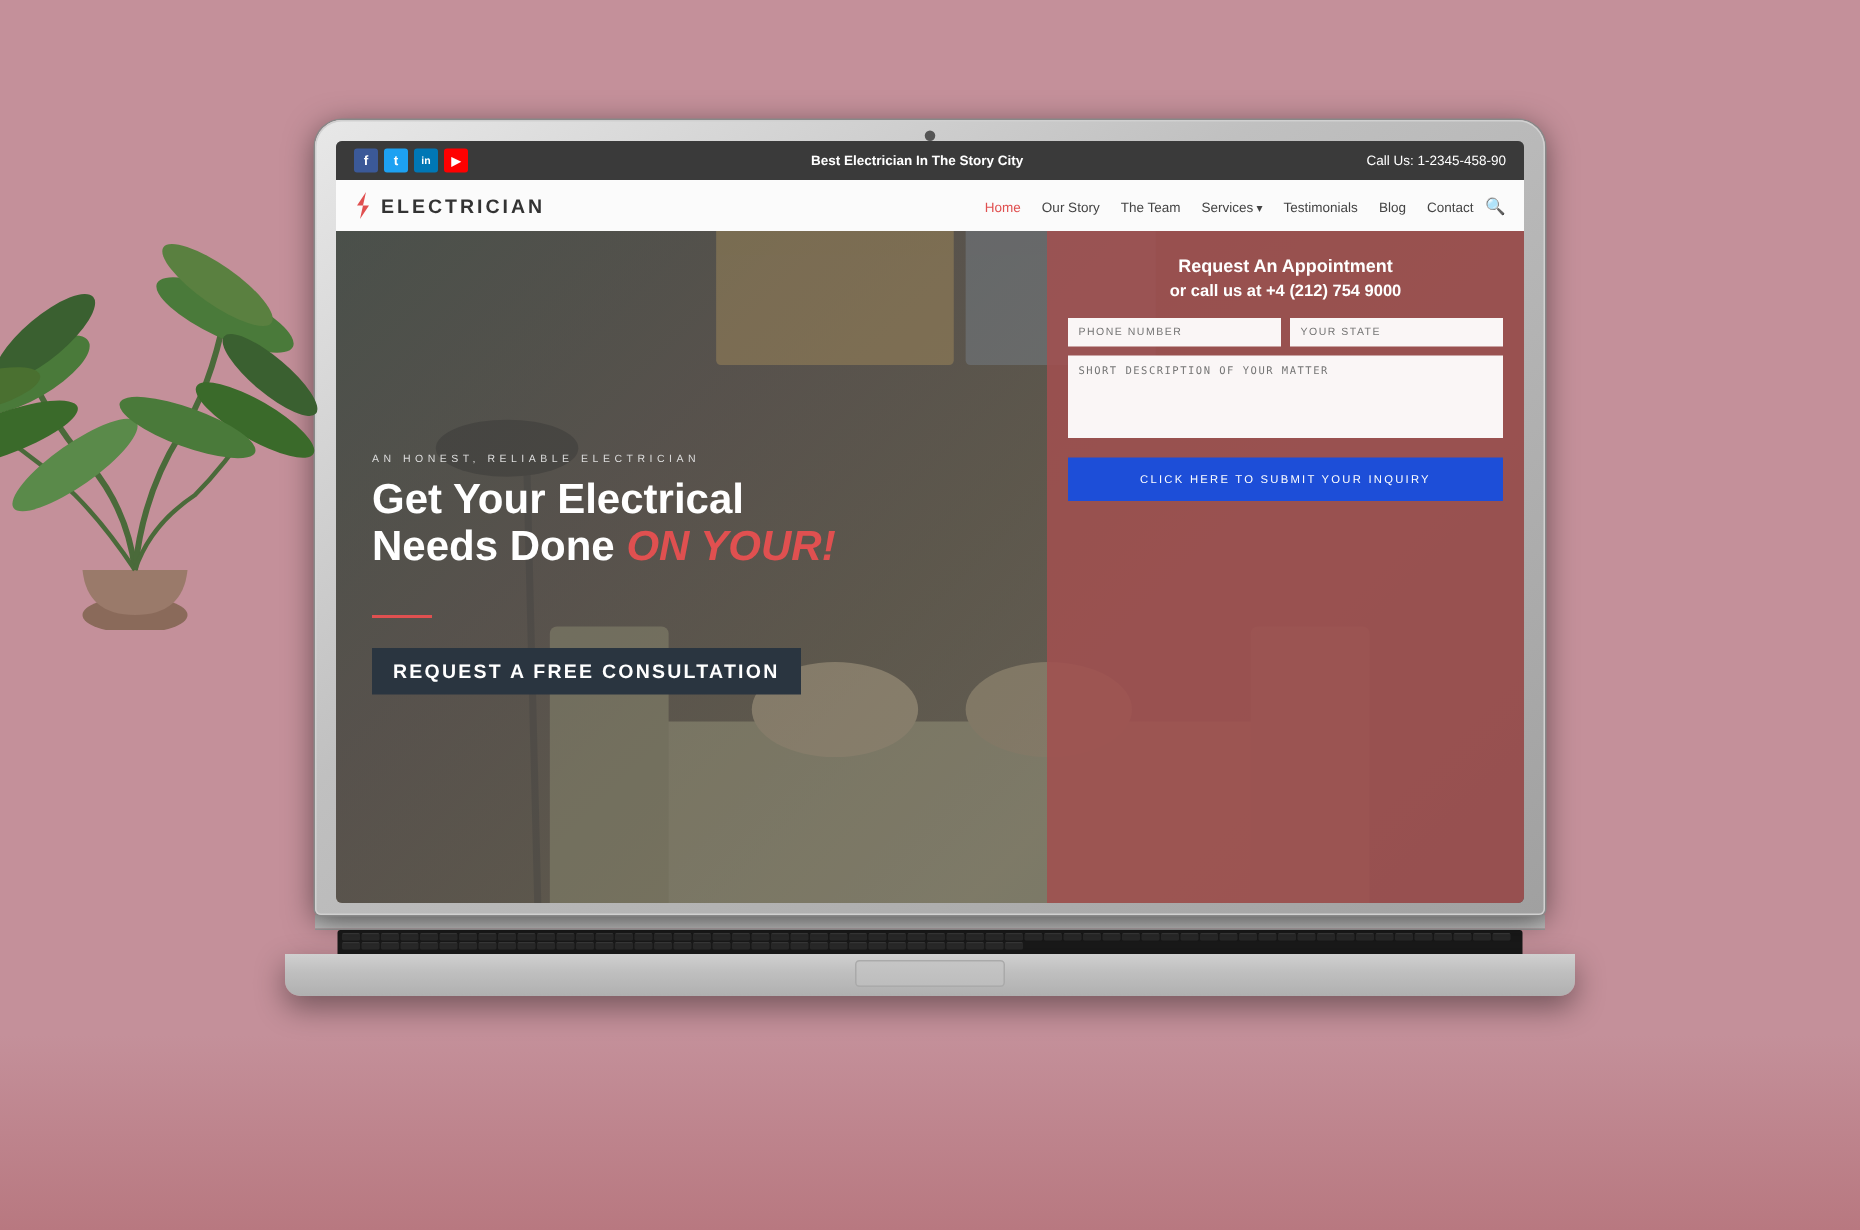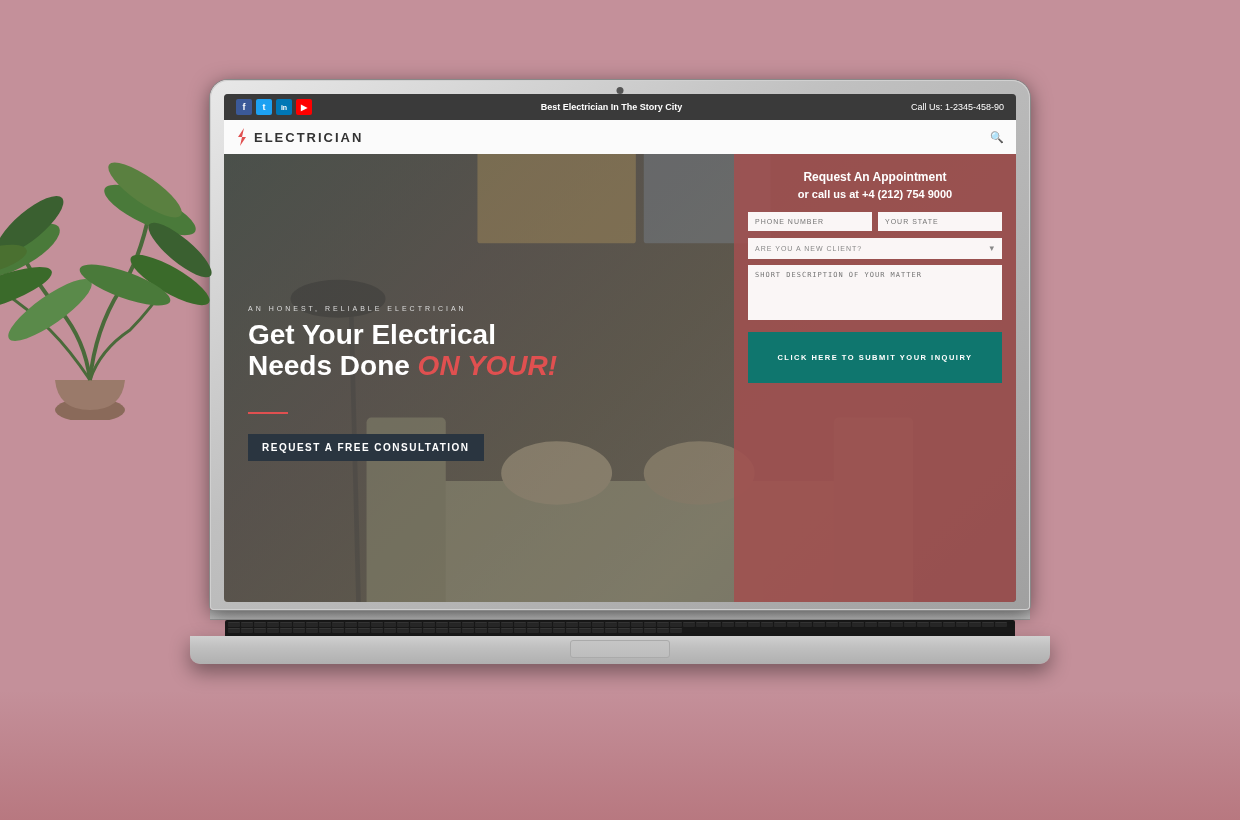--- a/index.html
+++ b/index.html
@@ -219,33 +219,33 @@
       height: 2px;
       background: #e05050;
       margin-bottom: 20px;
     }
 
     .hero-cta {
       background: #2a3540;
       color: #fff;
       border: none;
       padding: 8px 14px;
-      font-size: 10px;
+      font-size: 13px;
       font-weight: bold;
       letter-spacing: 1.5px;
       cursor: pointer;
       text-transform: uppercase;
       align-self: flex-start;
     }
 
     
     .appointment-panel {
       position: relative;
       z-index: 2;
-      width: 282px;
+      width: 318px;
       background: rgba(160, 80, 80, 0.88);
       padding: 16px 14px 14px 14px;
       flex-shrink: 0;
     }
 
     .appointment-title {
       color: #fff;
       font-size: 12px;
       font-weight: bold;
       text-align: center;
@@ -317,26 +317,26 @@
       color: #888;
       letter-spacing: 1px;
       text-transform: uppercase;
       outline: none;
       resize: none;
       margin-bottom: 8px;
     }
 
     .submit-btn {
       width: 100%;
-      background: #0f766e;
+      background: #1d4ed8;
       color: #fff;
       border: none;
-      padding: 21px;
+      padding: 10px;
       font-size: 7.5px;
-      font-weight: bold;
+      font-weight: normal;
       letter-spacing: 1.5px;
       cursor: pointer;
       text-transform: uppercase;
     }
 
     
     .laptop-hinge {
       width: 820px;
       height: 10px;
       background: linear-gradient(to bottom, #aaa, #bbb);
@@ -433,20 +433,29 @@
         </div>
 
         <div class="nav">
           <div class="nav-logo">
 
             <svg width="12" height="18" viewBox="0 0 12 18">
               <polygon points="8,0 2,9 6,9 4,18 10,9 6,9" fill="#e05050"></polygon>
             </svg>
             <span class="nav-logo-text">ELECTRICIAN</span>
           </div>
+          <ul class="nav-links">
+            <li><a class="nav-link active">Home</a></li>
+            <li><a class="nav-link">Our Story</a></li>
+            <li><a class="nav-link">The Team</a></li>
+            <li><a class="nav-link has-dropdown">Services</a></li>
+            <li><a class="nav-link">Testimonials</a></li>
+            <li><a class="nav-link">Blog</a></li>
+            <li><a class="nav-link">Contact</a></li>
+          </ul>
           <span class="nav-search">🔍</span>
         </div>
 
         <div class="hero">
 
           <div class="hero-bg">
 
             <svg style="position:absolute;top:0;left:0;width:100%;height:100%;opacity:0.35" viewBox="0 0 500 350" preserveAspectRatio="xMidYMid slice">
 
               <rect x="160" y="10" width="100" height="80" fill="#c0a060" rx="2"></rect>
@@ -477,28 +486,20 @@
           <div class="appointment-panel">
             <h3 class="appointment-title">Request An Appointment</h3>
             <p class="appointment-phone">or call us at +4 (212) 754 9000</p>
 
 
             <div class="form-row">
               <input class="form-input" type="tel" placeholder="PHONE NUMBER" style="">
               <input class="form-input" type="text" placeholder="YOUR STATE" style="">
             </div>
 
-            <div class="form-select-wrapper">
-              <select class="form-select">
-                <option>ARE YOU A NEW CLIENT?</option>
-                <option>Yes, I am a new client</option>
-                <option>No, I am a returning client</option>
-              </select>
-              <span class="form-select-arrow">▾</span>
-            </div>
 
             <textarea class="form-textarea" placeholder="SHORT DESCRIPTION OF YOUR MATTER" style=""></textarea>
 
             <button class="submit-btn">CLICK HERE TO SUBMIT YOUR INQUIRY</button>
           </div>
         </div>
 
       </div>
     </div>
   </div>

